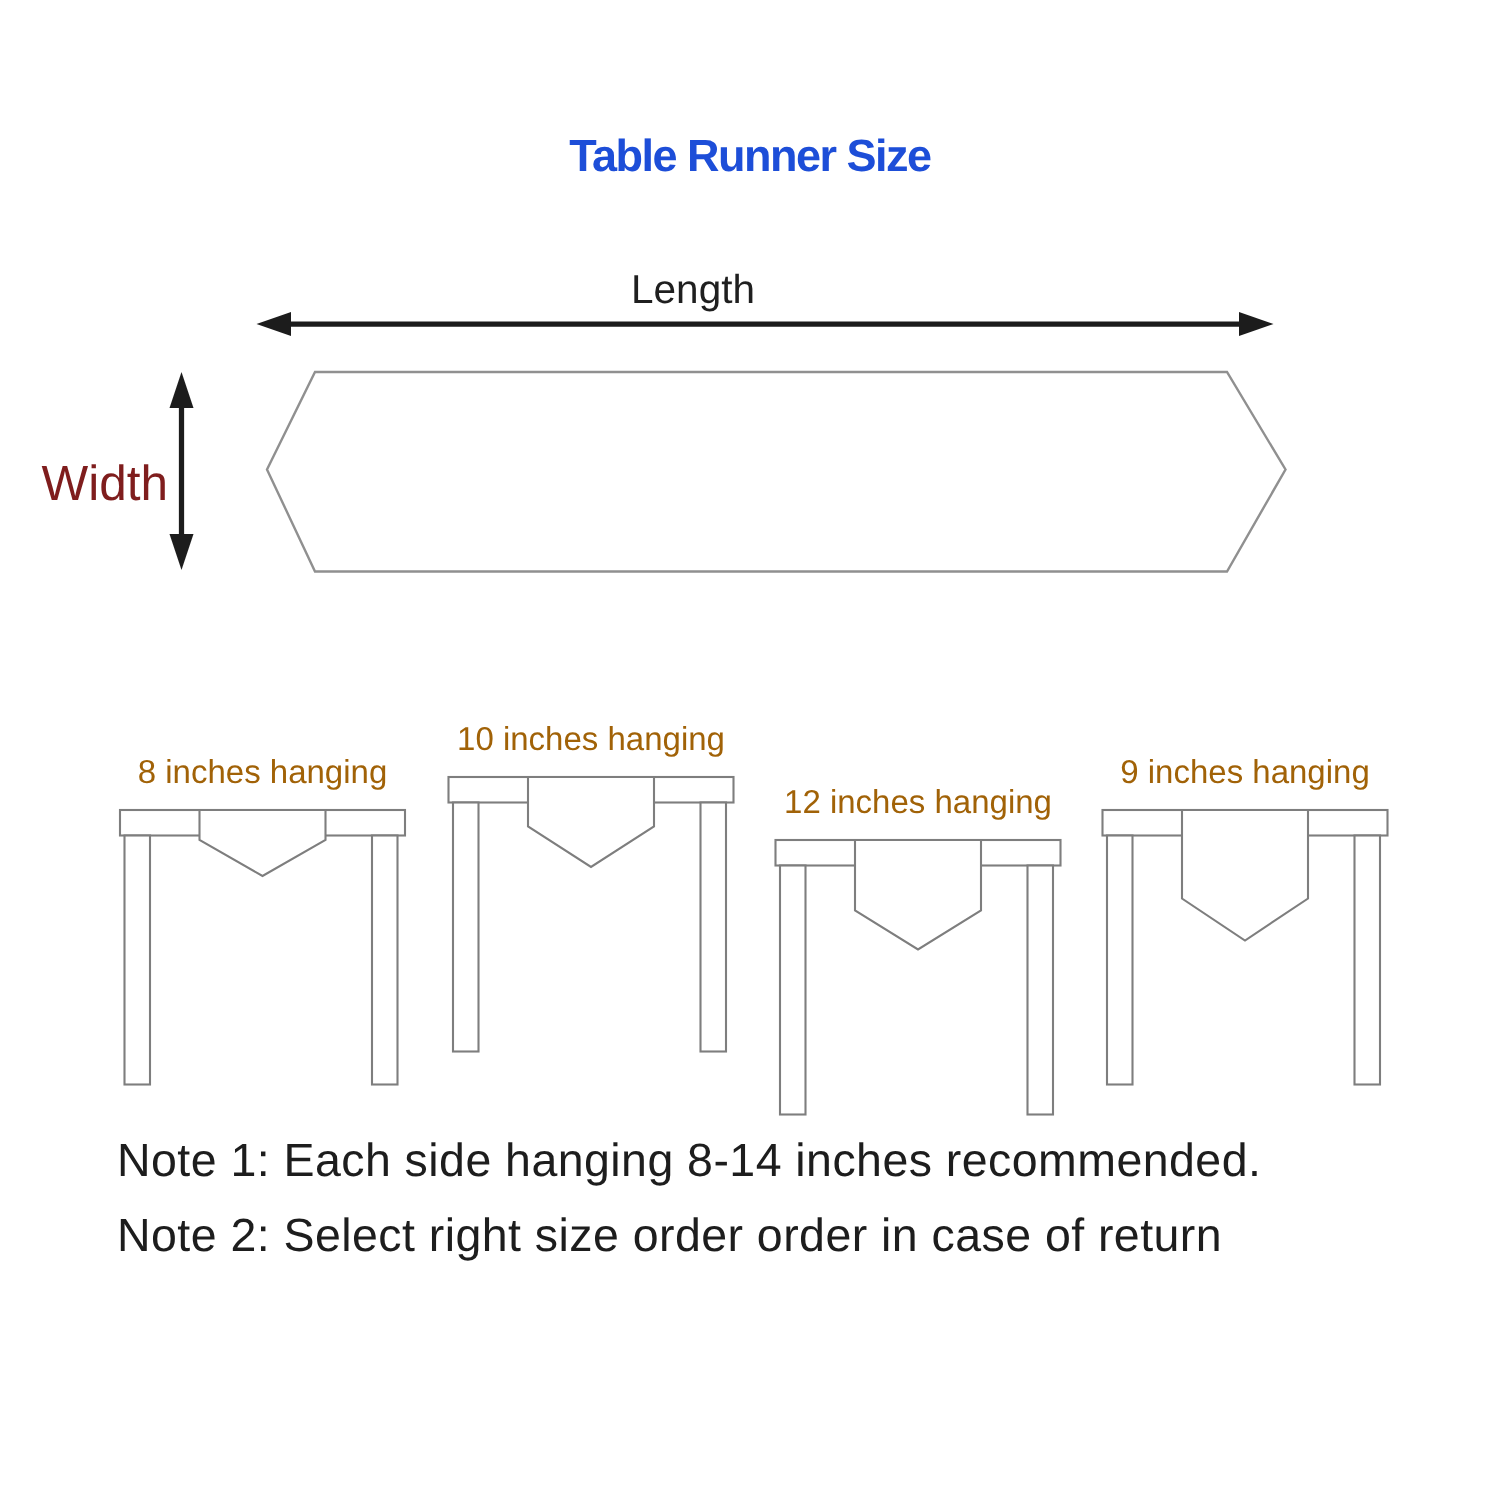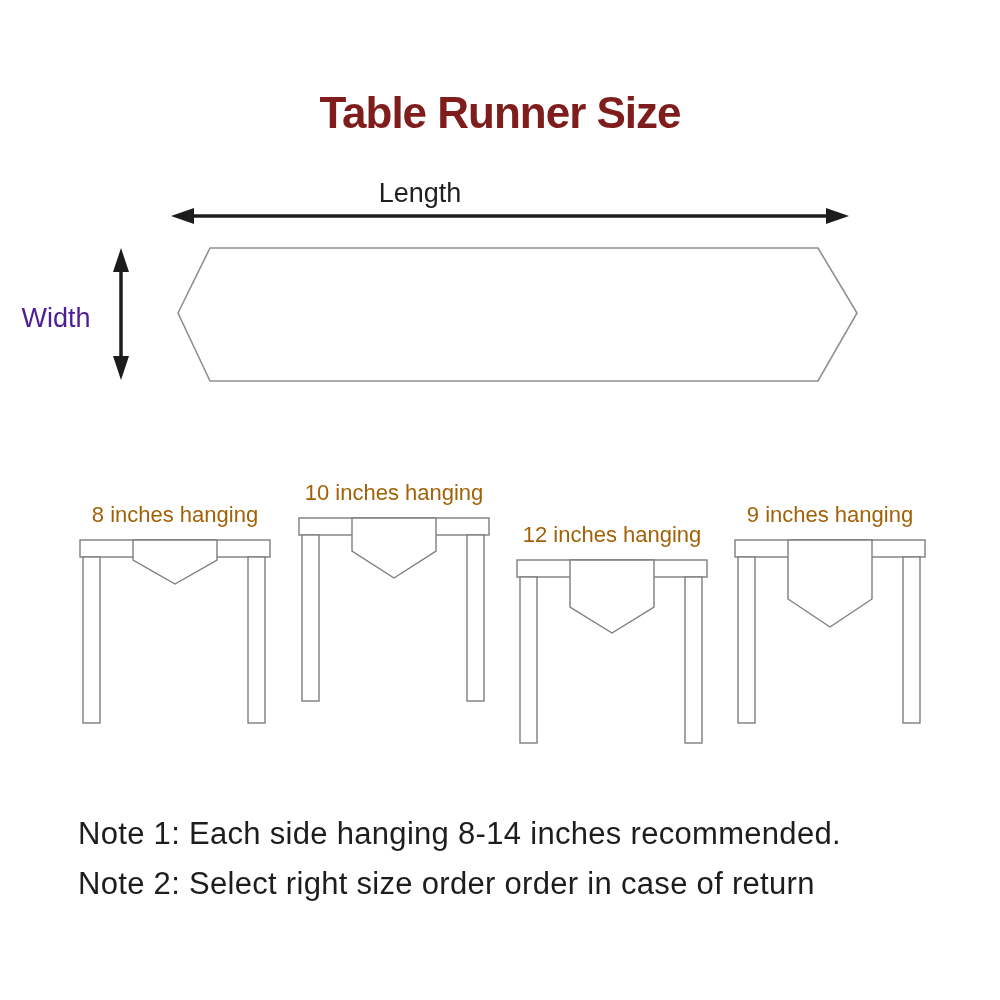--- a/index.html
+++ b/index.html
@@ -14,42 +14,43 @@
     height: 1000px;
     background: #ffffff;
     overflow: hidden;
   }
   .title {
     position: absolute;
     top: 88px;
     left: 0;
     width: 1000px;
     text-align: center;
-    font-size: 44px;
+    font-size: 30px;
     font-weight: 600;
     letter-spacing: -1px;
-    color: #7f1d1d;
+    color: #1d4ed8;
   }
   .length-label {
     position: absolute;
     top: 178px;
     left: 0;
     width: 840px;
     text-align: center;
     font-size: 27px;
     color: #1f1f1f;
+    padding-left: 42px;
   }
   .width-label {
     position: absolute;
     top: 303px;
     left: 0;
     width: 112px;
-    text-align: center;
-    font-size: 27px;
-    color: #4c1d95;
+    text-align: right;
+    font-size: 33px;
+    color: #7f1d1d;
   }
   .top-svg {
     position: absolute;
     top: 160px;
     left: 0;
   }
   .table-figure {
     position: absolute;
     width: 200px;
     height: 240px;
@@ -69,21 +70,21 @@
     top: 33px;
     left: 0;
   }
   .fig-1 { left: 75px;  top: 502px; }
   .fig-2 { left: 294px; top: 480px; }
   .fig-3 { left: 512px; top: 502px; margin-top: 20px; }
   .fig-4 { left: 730px; top: 502px; }
   .notes {
     position: absolute;
     left: 78px;
-    top: 816px;
+    top: 756px;
     width: 880px;
   }
   .note-line {
     font-size: 31px;
     letter-spacing: 0.3px;
     color: #1d1d1d;
     margin-bottom: 14px;
     white-space: nowrap;
   }
 </style>

